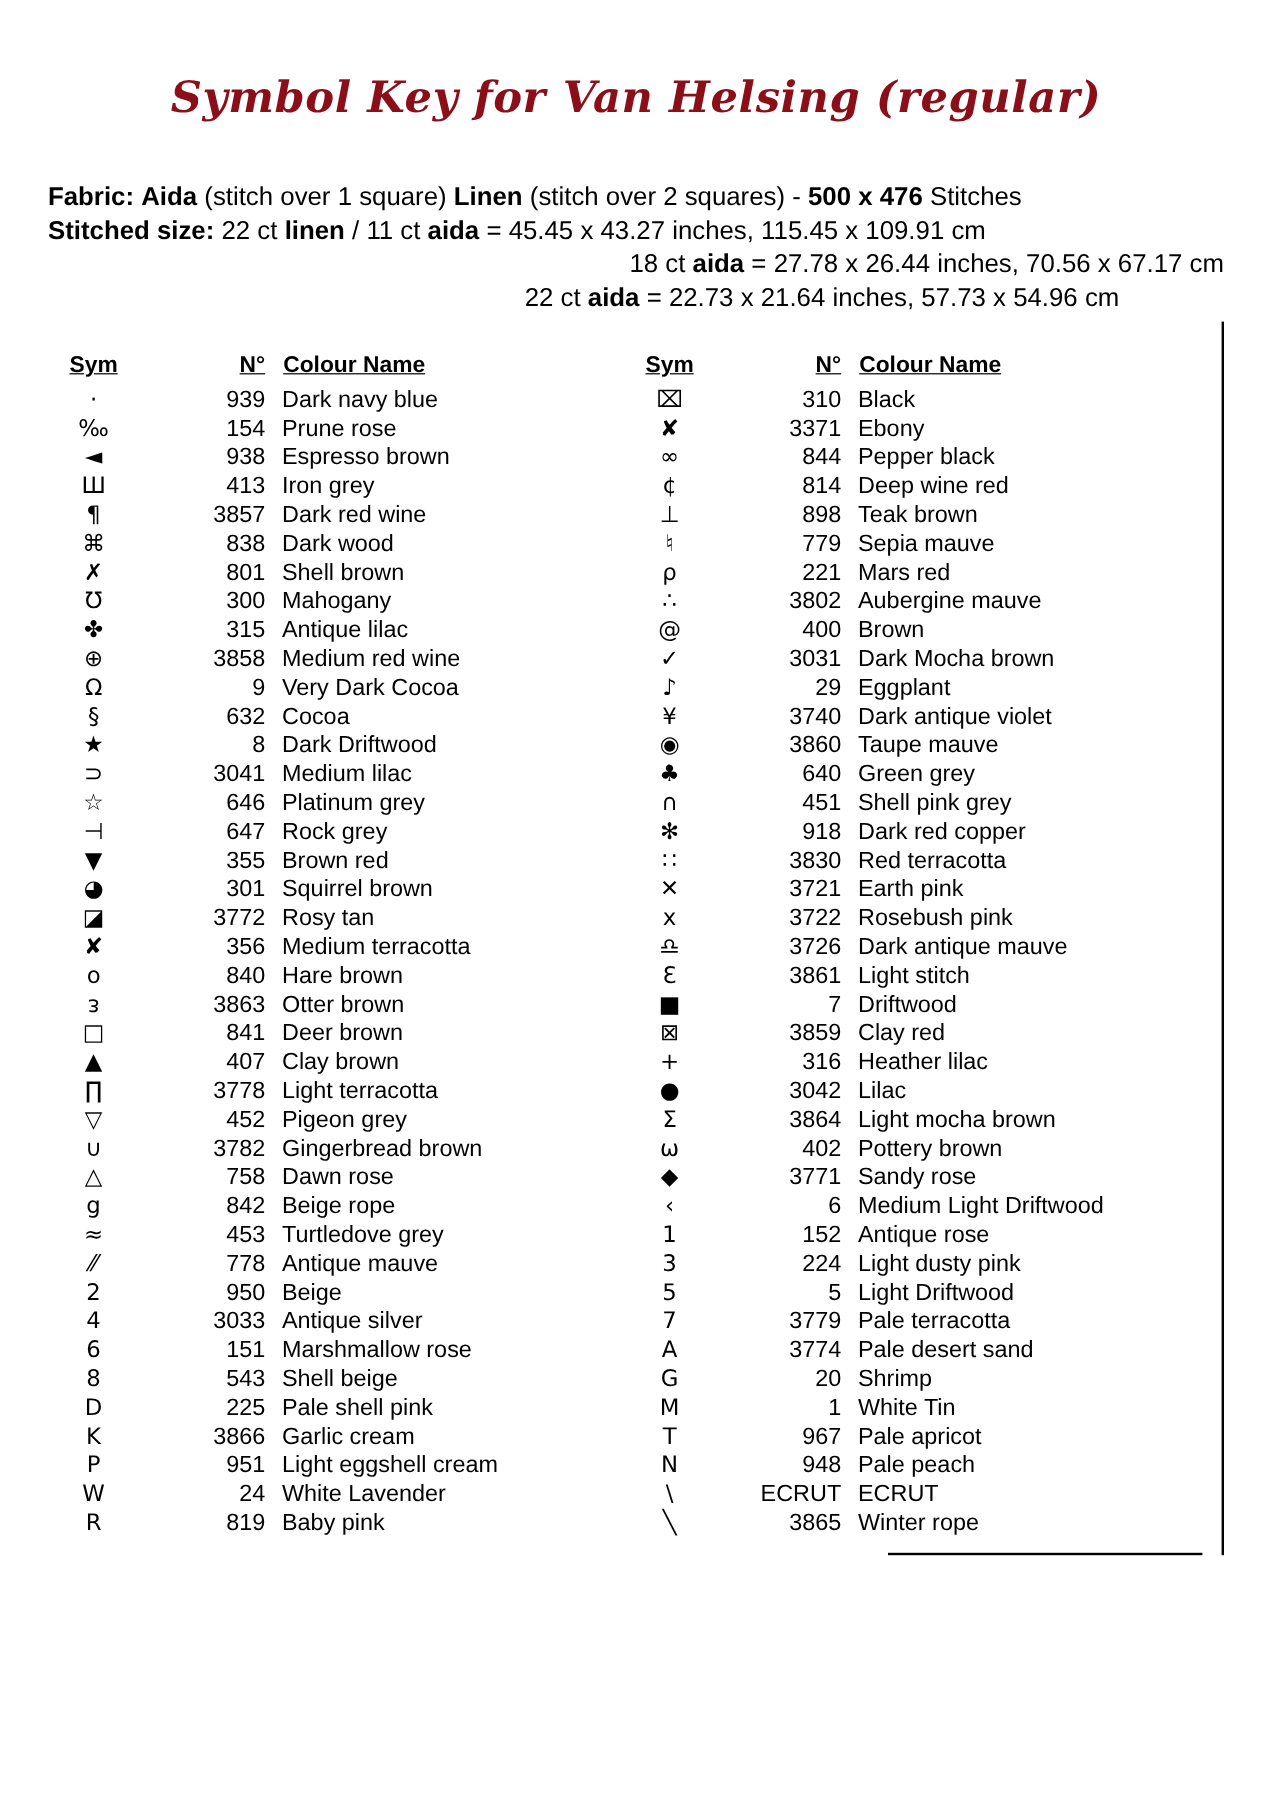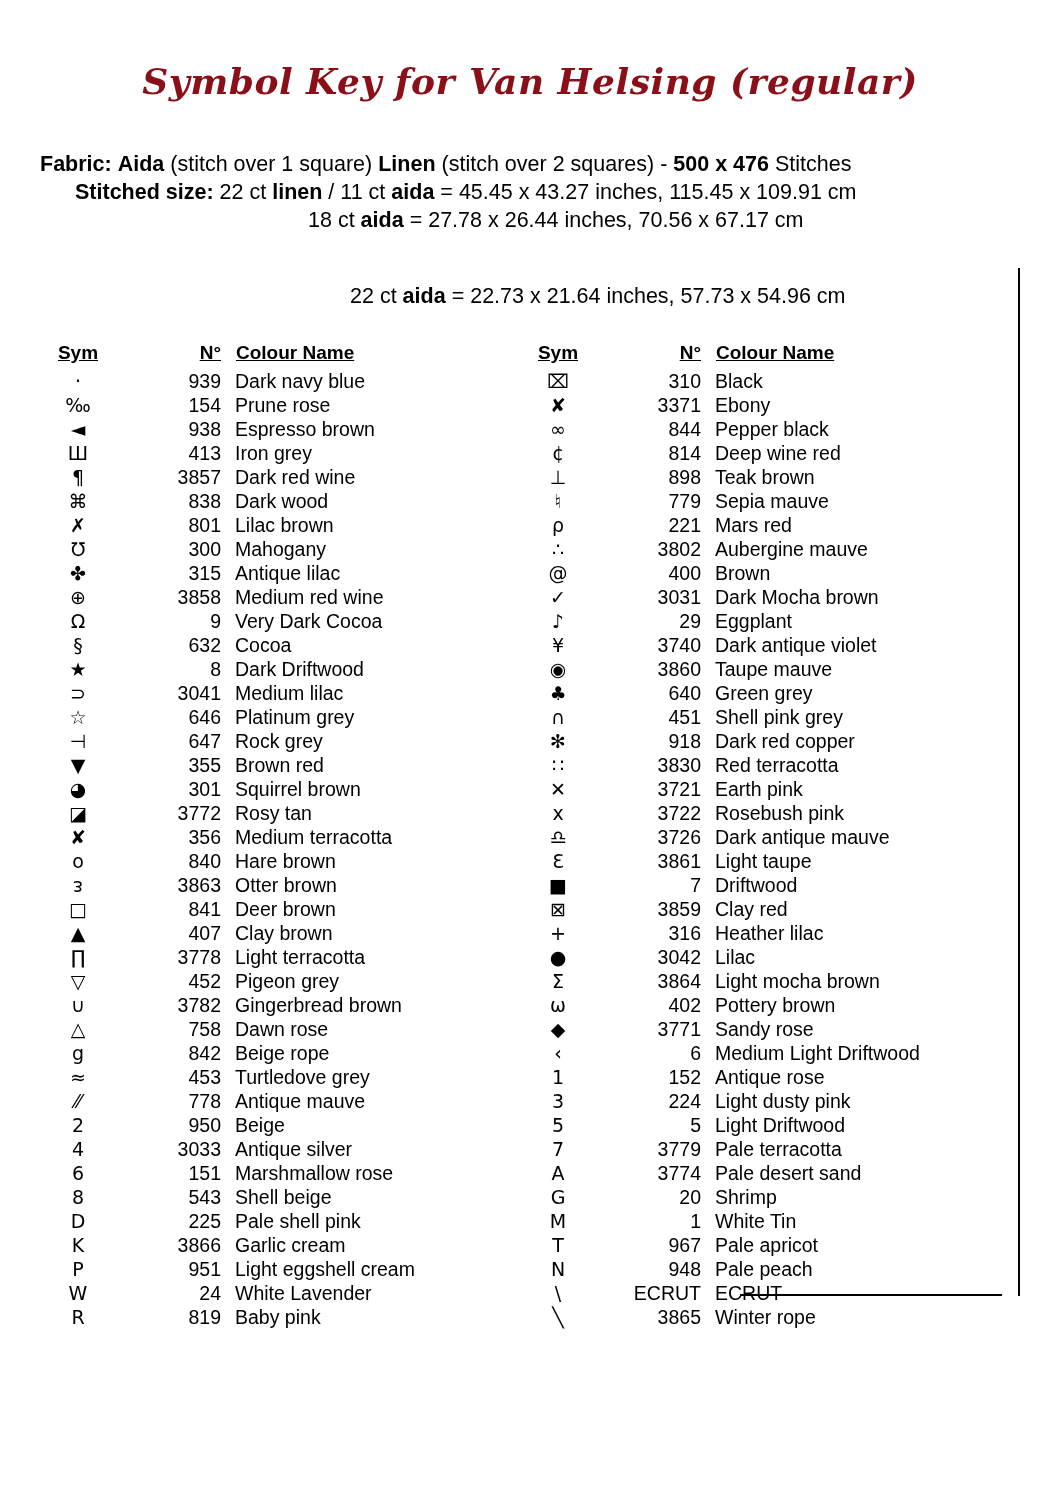--- a/index.html
+++ b/index.html
@@ -46,24 +46,24 @@
     margin-left: 14px;
   }
   
   .info {
     font-size: 21.5px;
     line-height: 28px;
     color: #000;
   }
   .info .b { font-weight: bold; }
   .info-line-1 { text-align: left; padding-left: 0px; margin-top: 48px; }
-  .info-line-2 { text-align: left; padding-left: 0px; margin-left: 35px; }
+  .info-line-2 { text-align: left; padding-left: 0px; }
   .info-line-3 { text-align: left; padding-left: 180px; }
-  .info-line-4 { text-align: left; padding-left: 268px; }
-  .info-line-5 { text-align: left; padding-left: 310px; margin-top: 48px; }
+  .info-line-4 { text-align: right; padding-left: 268px; }
+  .info-line-5 { text-align: center; padding-left: 310px; }
 
   
   .tables {
     display: flex;
     margin-top: 14px;
     position: relative;
   }
   .col-block {
     width: 470px;
   }
@@ -202,21 +202,21 @@
               <td class="name">Dark red wine</td>
             </tr>
             <tr>
               <td class="sym">⌘</td>
               <td class="num">838</td>
               <td class="name">Dark wood</td>
             </tr>
             <tr>
               <td class="sym">✗</td>
               <td class="num">801</td>
-              <td class="name">Lilac brown</td>
+              <td class="name">Shell brown</td>
             </tr>
             <tr>
               <td class="sym">℧</td>
               <td class="num">300</td>
               <td class="name">Mahogany</td>
             </tr>
             <tr>
               <td class="sym">✤</td>
               <td class="num">315</td>
               <td class="name">Antique lilac</td>
@@ -485,21 +485,21 @@
               <td class="name">Rosebush pink</td>
             </tr>
             <tr>
               <td class="sym">♎</td>
               <td class="num">3726</td>
               <td class="name">Dark antique mauve</td>
             </tr>
             <tr>
               <td class="sym">Ɛ</td>
               <td class="num">3861</td>
-              <td class="name">Light taupe</td>
+              <td class="name">Light stitch</td>
             </tr>
             <tr>
               <td class="sym">■</td>
               <td class="num">7</td>
               <td class="name">Driftwood</td>
             </tr>
             <tr>
               <td class="sym">⊠</td>
               <td class="num">3859</td>
               <td class="name">Clay red</td>

